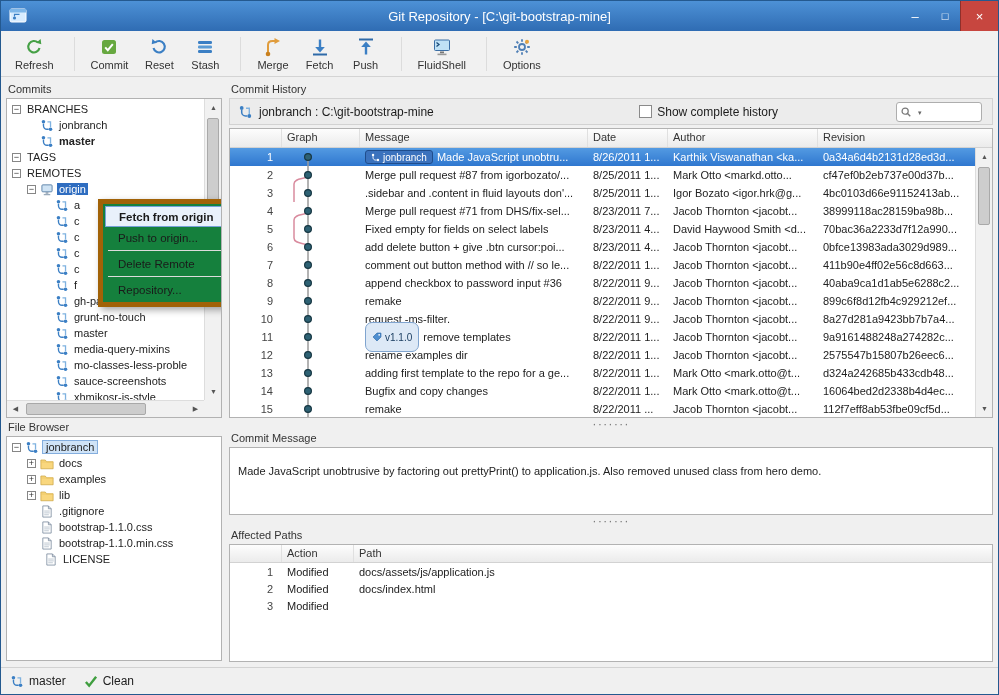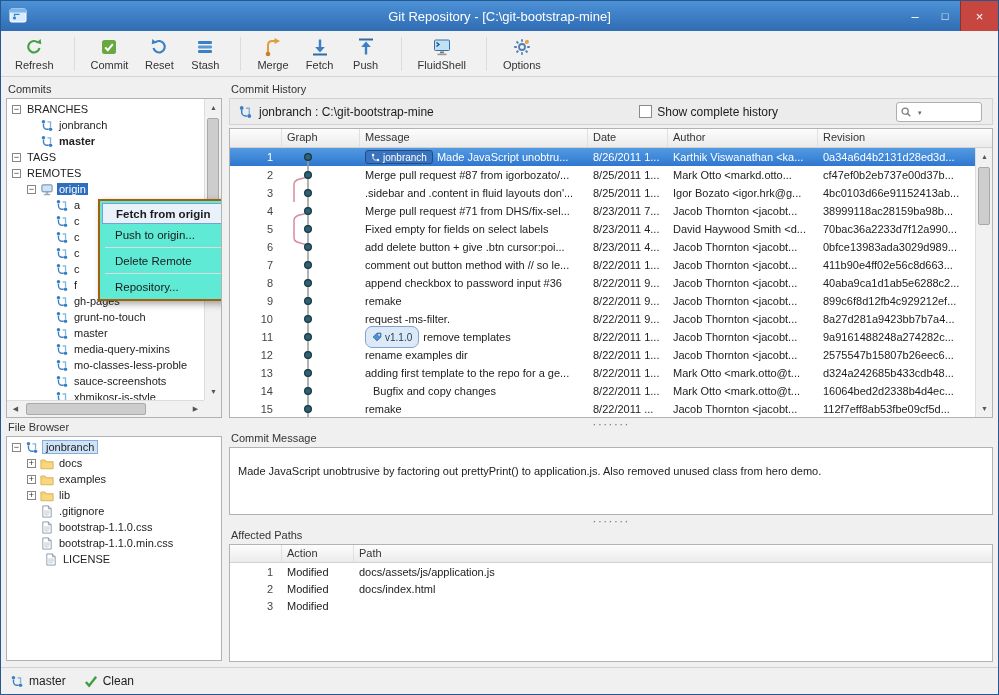--- a/index.html
+++ b/index.html
@@ -49,21 +49,21 @@
   .hscroll{position:absolute;left:0;right:17px;bottom:0;height:17px;background:#f1f1f1;border-top:1px solid #dddddd;display:flex;align-items:center}
   .scorner{position:absolute;right:0;bottom:0;width:17px;height:17px;background:#f1f1f1}
   .sarrow{width:17px;height:17px;display:flex;align-items:center;justify-content:center;color:#555;font-size:7px;flex:none}
   .vscroll .sarrow.down{position:absolute;bottom:0}
   .sthumb{position:absolute;background:#cdcdcd;border:1px solid #a9a9a9;border-radius:2px}
   .vscroll .sthumb{left:2px;right:2px}
   .hscroll .sthumb{top:2px;bottom:2px}
   .hist-vs{bottom:0;top:19px}
 
   
-  .ctx{position:absolute;left:91px;top:100px;width:165px;background:#5eead4;border:2px solid #a16207;box-shadow:3px 3px 7px rgba(0,0,0,.35);z-index:8;padding:2px}
+  .ctx{position:absolute;left:91px;top:100px;width:165px;background:#15803d;border:5px solid #a16207;box-shadow:3px 3px 7px rgba(0,0,0,.35);z-index:8;padding:2px}
   .ctx-item{height:21px;display:flex;align-items:center;padding:0 10px 0 13px;font-size:11.5px;color:#1a1a1a}
   .ctx-item.hl{background:#e9f1fb;border:1px solid #76a1d8;font-weight:bold}
   .ctx-sep{height:1px;background:#dcdcdc;margin:2px 3px}
 
   
   .repo-bar{flex:none;height:27px;background:#ececec;border:1px solid #d2d2d2;display:flex;align-items:center;padding:0 8px;margin-bottom:3px}
   .repo-bar .icn{width:15px;height:14px;margin-right:6px}
   .repo-label{font-size:12px;color:#1c1c1c}
   .chk-wrap{margin-left:auto;display:flex;align-items:center;gap:5px;font-size:12px;color:#1c1c1c}
   .chk{width:13px;height:13px;border:1px solid #8a8a8a;background:#fff;flex:none}
@@ -82,21 +82,21 @@
   .cell{padding:0 5px;overflow:hidden;text-overflow:clip;flex:none;white-space:nowrap}
   .cell.num{width:52px;text-align:right;padding-right:9px;color:#444}
   .hrow.selected .cell.num{color:#fff}
   .cell.graph{width:78px;padding:0;align-self:stretch}
   .cell.msg{width:228px;display:flex;align-items:center;gap:4px}
   .cell.date{width:80px}
   .cell.author{width:150px}
   .cell.rev{flex:1}
   .badge-branch{display:inline-flex;align-items:center;gap:3px;background:#3b72bd;border:1px solid #1f4d8c;color:#fff;font-size:10px;padding:0 5px;height:14px;border-radius:3px;flex:none}
   .badge-branch .icn{width:9px;height:9px}
-  .badge-tag{display:inline-flex;align-items:center;gap:3px;background:#dde9f6;border:1px solid #7fa4cf;color:#173a5e;font-size:10px;padding:0 6px;height:22px;border-radius:7px;flex:none}
+  .badge-tag{display:inline-flex;align-items:center;gap:3px;background:#dde9f6;border:1px solid #7fa4cf;color:#173a5e;font-size:10px;padding:0 6px;height:30px;border-radius:7px;flex:none}
   .badge-tag .icn{width:10px;height:10px}
 
   
   .split{flex:none;height:11px;display:flex;align-items:center;justify-content:center}
   .split::after{content:"·······";color:#7c7c7c;font-size:13px;letter-spacing:1px;line-height:4px}
 
   
   .msg-panel{flex:none;height:68px;border:1px solid #b2b2b2;background:#fff;font-size:11px;padding:16px 8px;line-height:14px;overflow:hidden}
   .paths-panel{flex:1;border:1px solid #b2b2b2;background:#fff;overflow:hidden;margin-bottom:1px}
   .paths-header{display:flex;height:18px;background:linear-gradient(#fdfdfd,#ebebeb);border-bottom:1px solid #d2d2d2;font-size:11px;color:#333}
@@ -799,21 +799,21 @@
               <div class="cell author">Mark Otto &lt;mark.otto@t...</div>
               <div class="cell rev">d324a242685b433cdb48...</div>
             </div>
             <div class="hrow">
               <div class="cell num">14</div>
               <div class="cell graph"><svg width="78" height="18" viewBox="0 0 78 18">
                   <path d="M26 0V18" stroke="#9a9a9a" stroke-width="1.5" fill="none"></path>
                   <circle cx="26" cy="9" r="3.4" fill="#2e6173" stroke="#173743" stroke-width="1.2"></circle>
                 </svg></div>
               <div class="cell msg">
-                <span style="overflow: hidden; margin-left: 8px;">Bugfix and copy changes</span>
+                <span style="overflow: hidden;">Bugfix and copy changes</span>
               </div>
               <div class="cell date">8/22/2011 1...</div>
               <div class="cell author">Mark Otto &lt;mark.otto@t...</div>
               <div class="cell rev">16064bed2d2338b4d4ec...</div>
             </div>
             <div class="hrow">
               <div class="cell num">15</div>
               <div class="cell graph"><svg width="78" height="18" viewBox="0 0 78 18">
                   <path d="M26 0V18" stroke="#9a9a9a" stroke-width="1.5" fill="none"></path>
                   <circle cx="26" cy="9" r="3.4" fill="#2e6173" stroke="#173743" stroke-width="1.2"></circle>

